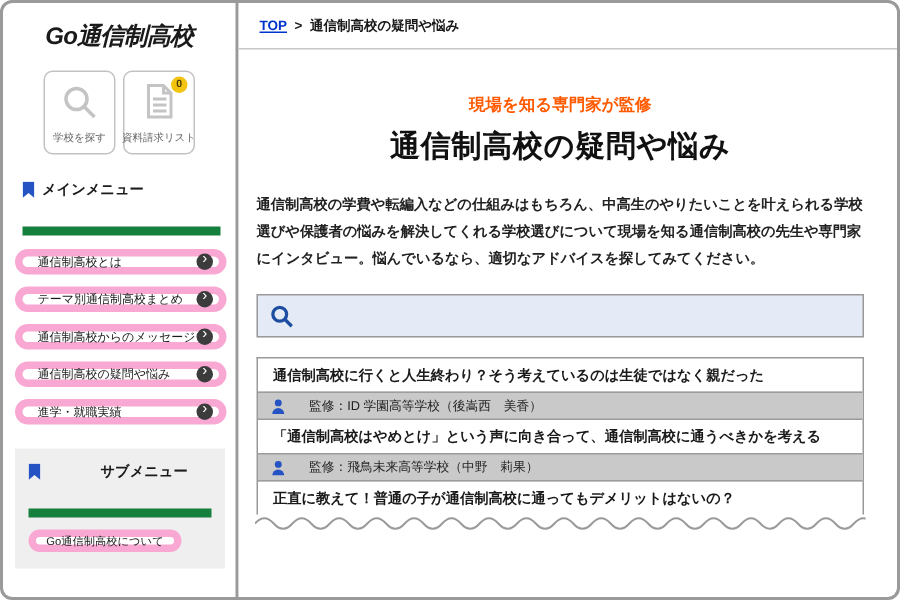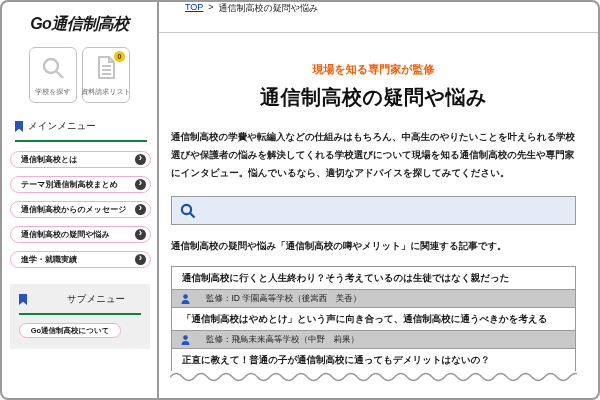--- a/index.html
+++ b/index.html
@@ -8,33 +8,33 @@
   .page { width:600px; height:400px; border:2px solid #9a9a9a; border-radius:8px; background:#737373; display:flex; overflow:hidden; }
 
   
   .sidebar { width:157px; flex:0 0 157px; border-right:2px solid #9a9a9a; padding-top:10px; background:#fff; }
   .logo { text-align:center; font-size:16px; font-weight:900; font-style:italic; letter-spacing:-0.5px; color:#1a1a1a; margin:2px 8px 12px; white-space:nowrap; }
   .actions { display:flex; justify-content:center; gap:5px; }
   .action-btn { width:48px; height:56px; border:1px solid #c2c2c2; border-radius:6px; background:#fff; position:relative; display:flex; flex-direction:column; align-items:center; justify-content:flex-end; padding-bottom:5px; cursor:pointer; }
   .action-btn .ic { position:absolute; top:7px; left:0; right:0; display:flex; justify-content:center; }
   .action-btn .lbl { font-size:7px; color:#666; white-space:nowrap; }
   .badge { position:absolute; top:3px; right:4px; width:11px; height:11px; border-radius:50%; background:#f2c40f; color:#4a3b00; font-size:7px; font-weight:700; display:flex; align-items:center; justify-content:center; }
-  .menu-head { margin:17px 10px 0 13px; padding-bottom:7px; border-bottom:2px solid #15803d; display:flex; align-items:center; gap:5px; font-size:9.5px; font-weight:400; color:#1a1a1a; }
+  .menu-head { margin:17px 10px 0 13px; padding-bottom:18px; border-bottom:6px solid #15803d; display:flex; align-items:center; gap:5px; font-size:9.5px; font-weight:700; color:#1a1a1a; }
   .bookmark { width:8px; height:11px; background:#2553c4; clip-path:polygon(0 0,100% 0,100% 100%,50% 70%,0 100%); flex:0 0 8px; }
   .menu-list { padding:9px 6px 0 8px; display:flex; flex-direction:column; gap:8px; }
-  .pill { height:17px; border:1px solid #f9a8d4; border-radius:9px; background:#fff; display:flex; align-items:center; justify-content:space-between; padding:0 4px 0 10px; font-size:8px; font-weight:700; color:#1a1a1a; cursor:pointer; white-space:nowrap; }
+  .pill { height:17px; border:5px solid #f9a8d4; border-radius:9px; background:#fff; display:flex; align-items:center; justify-content:space-between; padding:0 4px 0 10px; font-size:8px; font-weight:400; color:#1a1a1a; cursor:pointer; white-space:nowrap; }
   .chev { width:11px; height:11px; border-radius:50%; background:#3c3c3c; color:#fff; font-size:10px; line-height:10px; text-align:center; flex:0 0 11px; }
   .chev::before { content:"\203A"; position:relative; top:-1px; }
   .submenu { background:#efefef; margin:16px 7px 0 8px; padding:9px 9px 11px; }
   .submenu .menu-head { margin:0;gap:40px; }
   .submenu .pill { margin-top:8px; width:102px; height:15px; border-radius:8px; font-size:7.5px; justify-content:center; padding:0 6px; }
 
   
   .main { flex:1; position:relative; background:#fff; min-width:0; }
-  .breadcrumb { height:31px; border-bottom:1px solid #c8c8c8; display:flex; gap:5px; padding-left:26px; font-size:9px; font-weight:400; color:#1a1a1a; }
+  .breadcrumb { height:31px; border-bottom:1px solid #c8c8c8; display:flex; align-items:center; gap:5px; padding-left:14px; font-size:9px; font-weight:700; color:#1a1a1a; }
   .bc-home { color:#0033cc; text-decoration:underline; cursor:pointer; }
   .content { padding:0 22px 0 12px; }
   .tagline { margin-top:29px; text-align:center; color:#ff5a00; font-size:11px; font-weight:700; }
   .page-title { margin-top:7px; text-align:center; font-size:20px; font-weight:800; color:#111; letter-spacing:0.5px; }
   .intro { margin-top:17px; font-size:9.5px; font-weight:700; color:#222; line-height:18px; text-align:left; }
   .section-box { margin-top:14px; height:29px; background:#e5ebf6; border:1px solid #999; display:flex; align-items:center; gap:7px; padding:0 8px; }
   .section-title { font-size:12px; font-weight:800; color:#111; }
   .related { margin-top:15px; font-size:9.5px; font-weight:700; color:#222; }
   .list-wrap { position:relative; margin-top:13px; height:122px; }
   .article-list { border:1px solid #999; border-bottom:none; background:#fff; }
@@ -130,21 +130,20 @@
 
       <div class="section-box">
         <span style="display:flex;">
           <svg width="16" height="16" viewBox="0 0 16 16" fill="none" stroke="#1d4da0" stroke-width="2.2">
             <circle cx="6.5" cy="6.5" r="4.6"></circle>
               <line x1="10" y1="10" x2="14.5" y2="14.5"></line>
           </svg>
         </span>
       </div>
 
-      <p class="related">通信制高校の疑問や悩み「通信制高校の噂やメリット」に関連する記事です。</p>
 
       <div class="list-wrap">
         <div class="article-list">
 
           <div class="a-title">通信制高校に行くと人生終わり？そう考えているのは生徒ではなく親だった</div>
           <div class="a-sup">
             <span style="display:flex;">
               <svg width="9" height="10" viewBox="0 0 9 10" fill="#2553c4">
                 <circle cx="4.5" cy="2.6" r="2.3"></circle>
                   <path d="M0.5 10 a4 4 0 0 1 8 0 z"></path>

